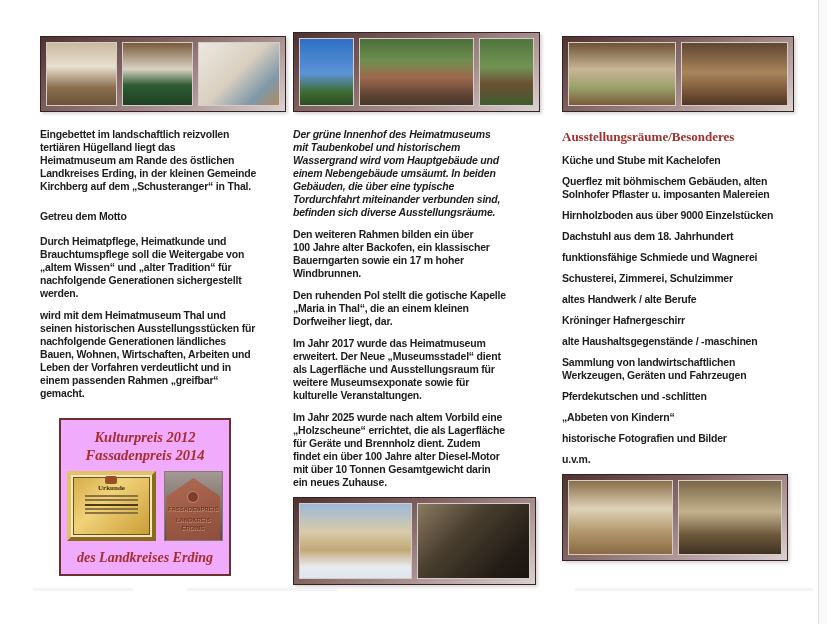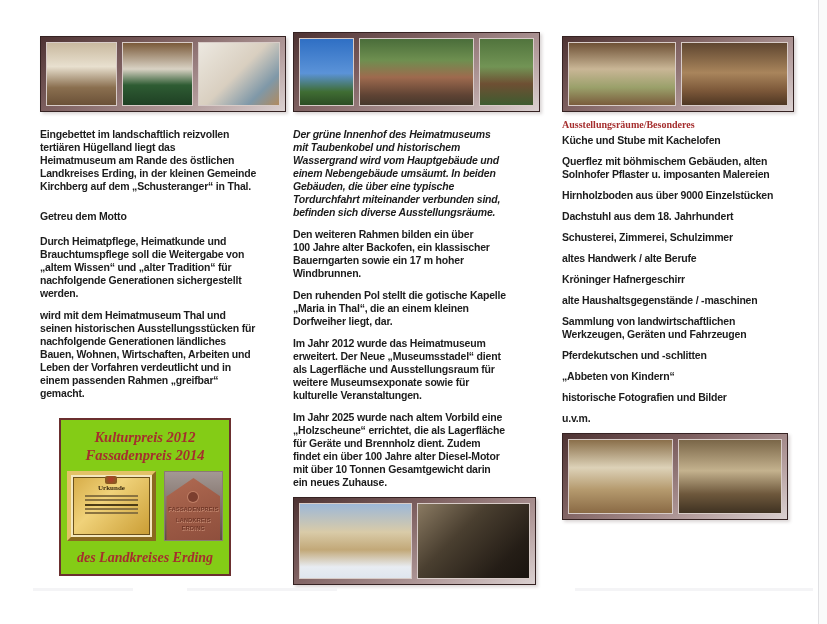--- a/index.html
+++ b/index.html
@@ -28,21 +28,21 @@
     color:var(--ink);
     white-space:pre-line;
   }
   .mt{margin-top:9px;}
   .serif-red{
     font-family:"Liberation Serif",serif;
     font-weight:700;
     color:var(--red);
   }
   .motto-heading{font-size:13.5px;line-height:17px;margin-top:8px;}
-  .section-heading{font-size:10px;line-height:18px;margin-top:4px;}
+  .section-heading{font-size:13px;line-height:18px;margin-top:16px;}
 
   
   .pframe{
     border:1px solid #352222;
     background:linear-gradient(150deg,#4e3333 0%,#7d5f5f 35%,#b39c9c 72%,#dbd1d1 100%);
     padding:5px;
     display:flex;
     gap:5px;
     box-shadow:2px 2px 3px rgba(110,90,90,0.25);
   }
@@ -67,21 +67,21 @@
   .ph-motor   {background:linear-gradient(135deg,#8a7a62 0%,#4a3f30 38%,#241d16 78%,#1a140f 100%);}
   .ph-sawmill {background:linear-gradient(180deg,#8a6f4a 0%,#ddd2b8 38%,#b59a6e 68%,#8a6a45 100%);}
   .ph-machines{background:linear-gradient(180deg,#7a6648 0%,#c4b28e 42%,#6e583c 74%,#3f3222 100%);}
 
   
   .award{
     margin-top:18px;
     margin-left:19px;
     width:172px;
     border:2px solid #6b2f2f;
-    background:#84cc16;
+    background:#f0abfc;
     padding:8px 6px 8px 6px;
     text-align:center;
   }
   .award-title{font-size:14.5px;line-height:18px;font-style:italic;}
   .award-images{margin-top:7px;display:flex;justify-content:center;gap:8px;height:70px;}
   .cert{
     width:96px;height:70px;
     background:linear-gradient(135deg,#d4a943 0%,#f0d27a 40%,#c89a30 100%);
     border:4px solid;
     border-color:#e3c267 #8a6a1f #8a6a1f #e3c267;
@@ -102,21 +102,21 @@
     width:54px;height:62px;
     clip-path:polygon(50% 0,100% 30%,100% 100%,0 100%,0 30%);
     background:linear-gradient(160deg,#b06a52 0%,#9c5a45 55%,#8f4f3d 100%);
     padding-top:14px;
   }
   .plaque-emblem{width:10px;height:10px;margin:0 auto;border-radius:50%;background:#7c3f2f;box-shadow:0 0 0 1px #c07f66;}
   .plaque-text{font-size:5.5px;line-height:8px;font-weight:700;color:#6e3526;text-shadow:0.5px 0.5px 0 #c98f77;letter-spacing:0.3px;margin-top:3px;}
   .award-footer{font-size:14px;line-height:17px;font-style:italic;margin-top:8px;}
 
   
-  .exhibit-list{margin-top:0;}
+  .exhibit-list{margin-top:8px;}
   .list-item{margin-bottom:8px;}
 
   
   .scrollbar-track{
     position:absolute;top:0;right:0;width:9px;height:624px;
     background:#fafafa;border-left:1px solid #e0e0e3;
   }
   .edge-bar{position:absolute;height:3px;top:588px;background:#f4f4f6;}
   .edge-bar.b1{left:33px;width:100px;}
   .edge-bar.b2{left:187px;width:150px;}
@@ -192,21 +192,21 @@
 Gebäuden, die über eine typische
 Tordurchfahrt miteinander verbunden sind,
 befinden sich diverse Ausstellungsräume.</div>
     <div class="body-text mt">Den weiteren Rahmen bilden ein über
 100 Jahre alter Backofen, ein klassischer
 Bauerngarten sowie ein 17 m hoher
 Windbrunnen.</div>
     <div class="body-text mt">Den ruhenden Pol stellt die gotische Kapelle
 „Maria in Thal“, die an einem kleinen
 Dorfweiher liegt, dar.</div>
-    <div class="body-text mt">Im Jahr 2012 wurde das Heimatmuseum
+    <div class="body-text mt">Im Jahr 2017 wurde das Heimatmuseum
 erweitert. Der Neue „Museumsstadel“ dient
 als Lagerfläche und Ausstellungsraum für
 weitere Museumsexponate sowie für
 kulturelle Veranstaltungen.</div>
     <div class="body-text mt">Im Jahr 2025 wurde nach altem Vorbild eine
 „Holzscheune“ errichtet, die als Lagerfläche
 für Geräte und Brennholz dient. Zudem
 findet ein über 100 Jahre alter Diesel-Motor
 mit über 10 Tonnen Gesamtgewicht darin
 ein neues Zuhause.</div>
@@ -224,20 +224,21 @@
     </div>
 
     <div class="serif-red section-heading">Ausstellungsräume/Besonderes</div>
 
     <div class="exhibit-list">
       <div class="body-text list-item">Küche und Stube mit Kachelofen</div>
       <div class="body-text list-item">Querflez mit böhmischem Gebäuden, alten
 Solnhofer Pflaster u. imposanten Malereien</div>
       <div class="body-text list-item">Hirnholzboden aus über 9000 Einzelstücken</div>
       <div class="body-text list-item">Dachstuhl aus dem 18. Jahrhundert</div>
+      <div class="body-text list-item">funktionsfähige Schmiede und Wagnerei</div>
       <div class="body-text list-item">Schusterei, Zimmerei, Schulzimmer</div>
       <div class="body-text list-item">altes Handwerk / alte Berufe</div>
       <div class="body-text list-item">Kröninger Hafnergeschirr</div>
       <div class="body-text list-item">alte Haushaltsgegenstände / -maschinen</div>
       <div class="body-text list-item">Sammlung von landwirtschaftlichen
 Werkzeugen, Geräten und Fahrzeugen</div>
       <div class="body-text list-item">Pferdekutschen und -schlitten</div>
       <div class="body-text list-item">„Abbeten von Kindern“</div>
       <div class="body-text list-item">historische Fotografien und Bilder</div>
       <div class="body-text list-item">u.v.m.</div>

